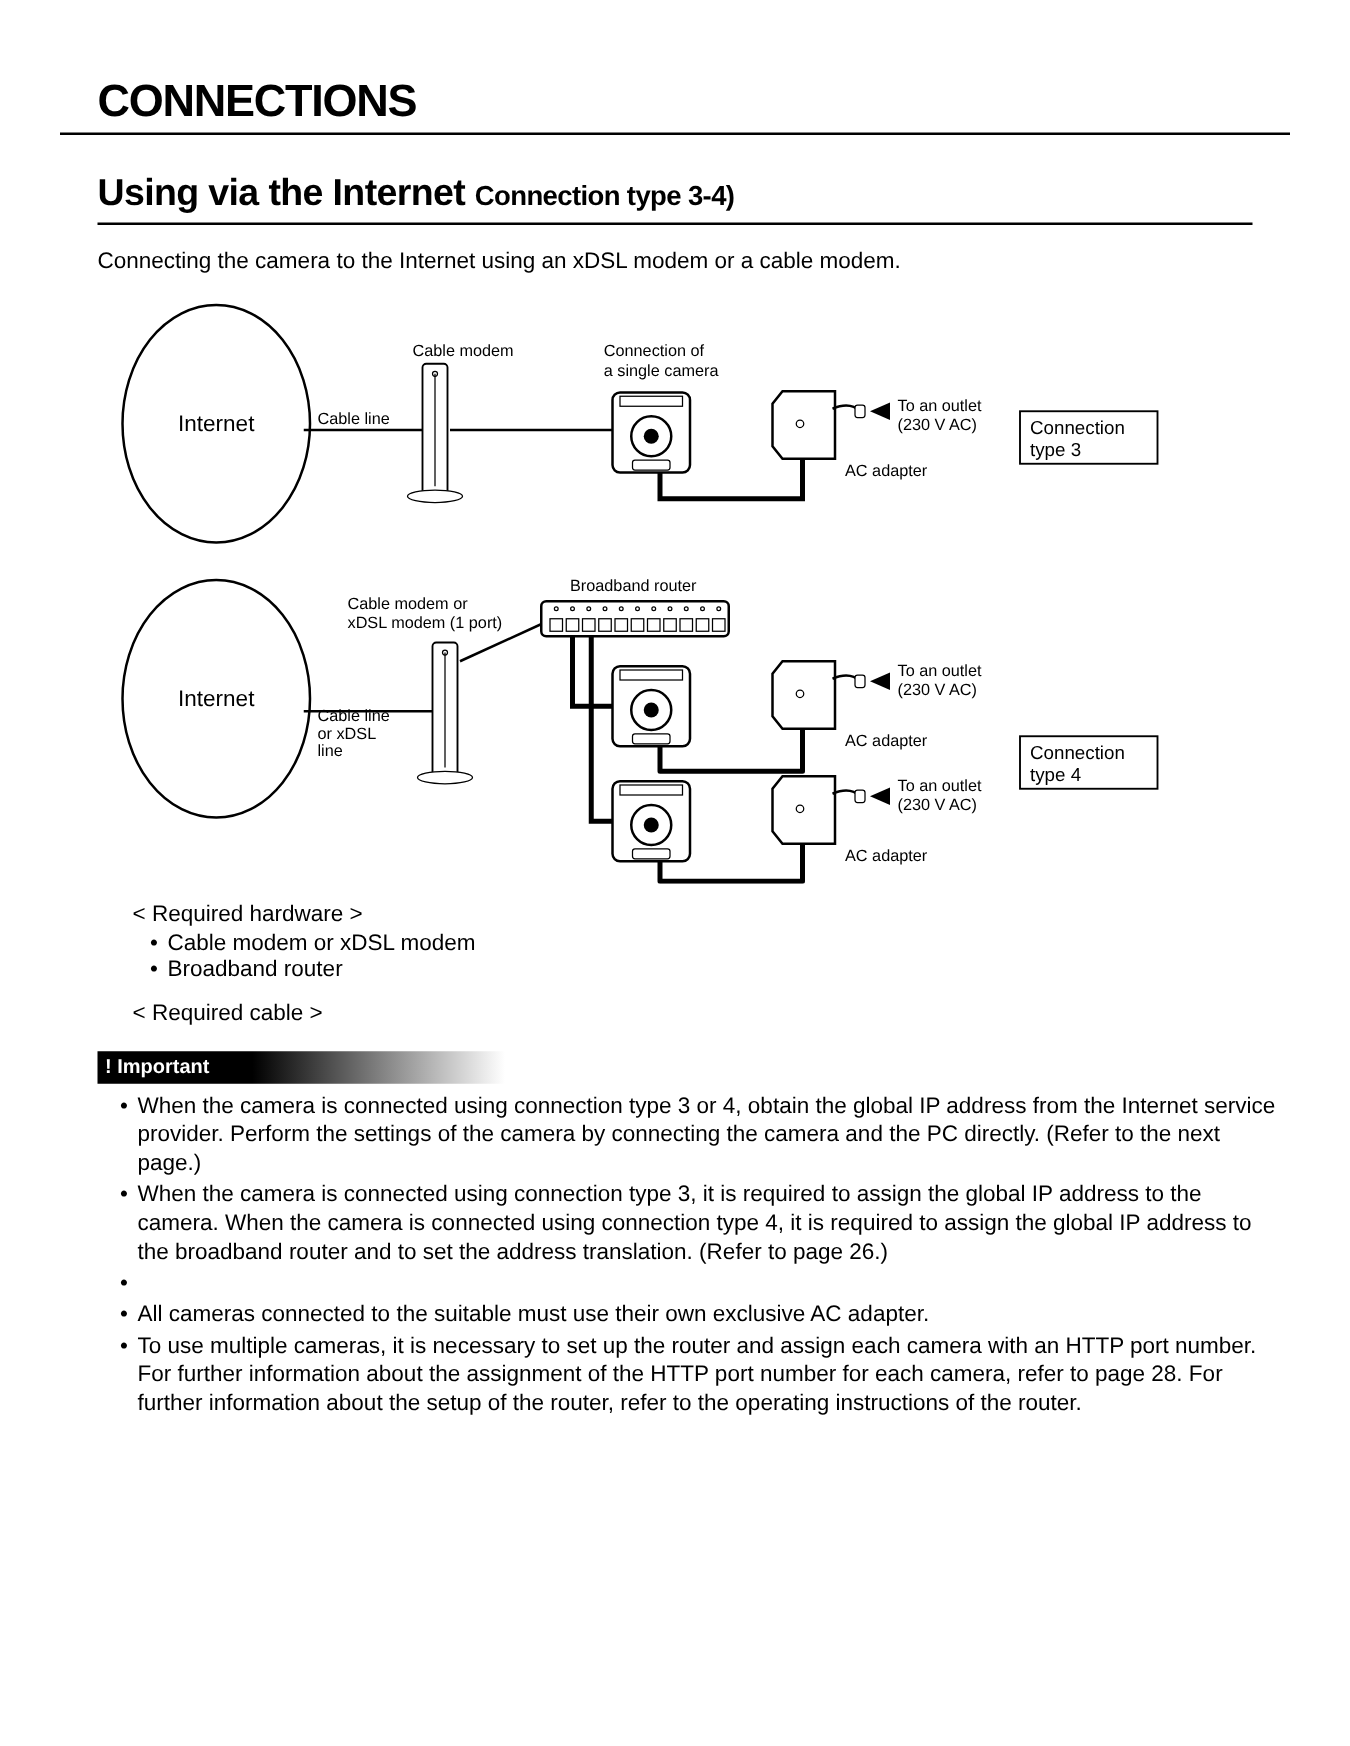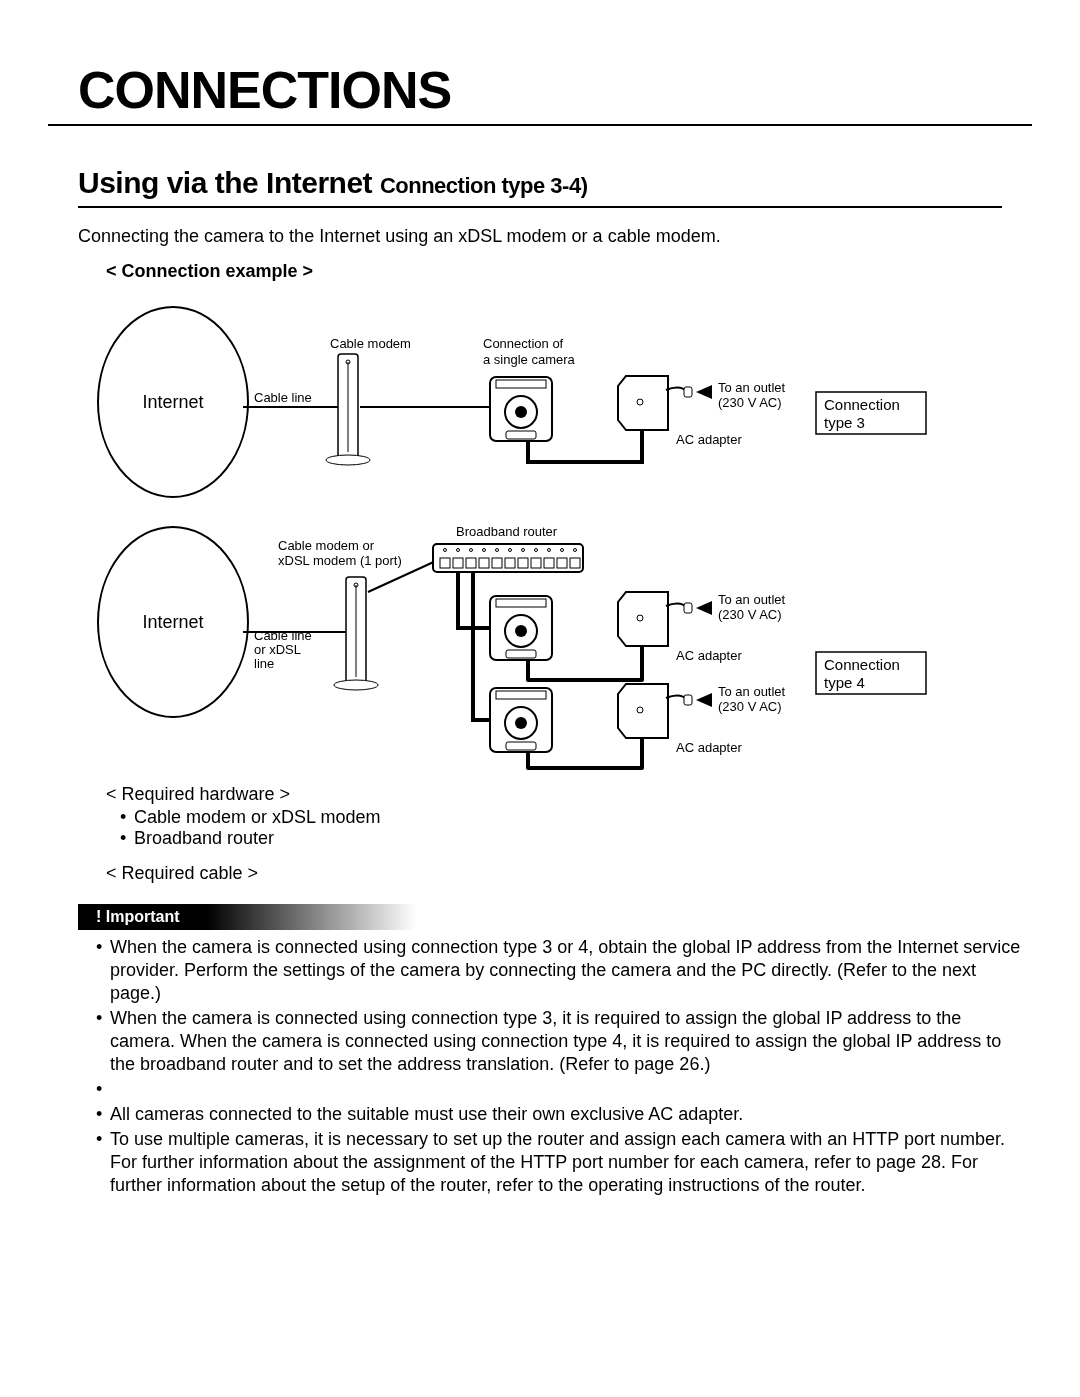--- a/index.html
+++ b/index.html
@@ -13,31 +13,31 @@
     position: relative;
   }
   .page {
     width: 1080px;
     height: 1397px;
     position: relative;
   }
   .heading1 {
     font-family: Arial, Helvetica, sans-serif;
     font-weight: 700;
-    font-size: 52px;
+    font-size: 36px;
     letter-spacing: -1px;
     margin: 60px 0 4px 78px;
   }
   .rule {
     border: none;
     border-top: 2px solid #000;
     margin: 0 48px 0 48px;
   }
   .heading2wrap {
-    margin: 40px 78px 0 78px;
+    margin: 30px 78px 0 78px;
     padding-bottom: 6px;
     border-bottom: 2px solid #000;
   }
   .heading2 {
     font-family: Arial, Helvetica, sans-serif;
     font-weight: 700;
     font-size: 30px;
     letter-spacing: -0.5px;
   }
   .heading2 .sub {
@@ -83,21 +83,21 @@
     margin: 2px 78px 0 106px;
   }
   .important-bar {
     margin: 20px 78px 0 78px;
     height: 26px;
     width: 320px;
     background: linear-gradient(to right, #000 0%, #000 38%, #fff 100%);
     color: #fff;
     font-weight: 700;
     font-size: 16px;
-    padding-left: 18px;
+    padding-left: 6px;
     display: flex;
     align-items: center;
   }
   .imp-bullets {
     font-size: 18px;
     margin: 6px 52px 0 96px;
     line-height: 1.28;
   }
   .imp-bullets .row {
     display: flex;
@@ -124,21 +124,20 @@
   <hr class="rule">
 
   <div class="heading2wrap">
     <span class="heading2">
       <span>Using via the Internet </span><span class="sub">Connection type 3-4)</span>
     </span>
   </div>
 
   <div class="intro">Connecting the camera to the Internet using an xDSL modem or a cable modem.</div>
 
-  <div class="example-label">&lt; Connection example &gt;</div>
 
   <div class="diagram">
     <svg width="920" height="478" viewBox="0 0 920 478">
 
       <ellipse cx="95" cy="110" rx="75" ry="95" fill="none" stroke="#000" stroke-width="2"></ellipse>
       <text x="95" y="116" text-anchor="middle" font-size="18">Internet</text>
 
       <line x1="165" y1="115" x2="260" y2="115" stroke="#000" stroke-width="2"></line>
       <text x="176" y="110" font-size="13">Cable line</text>
 

